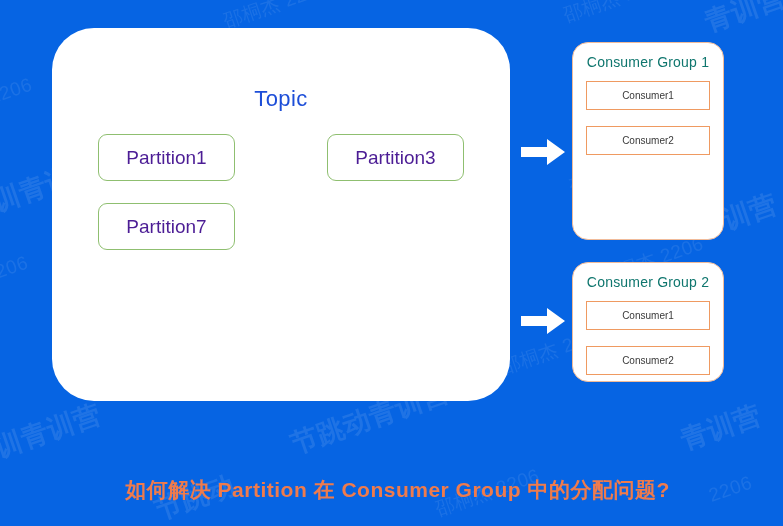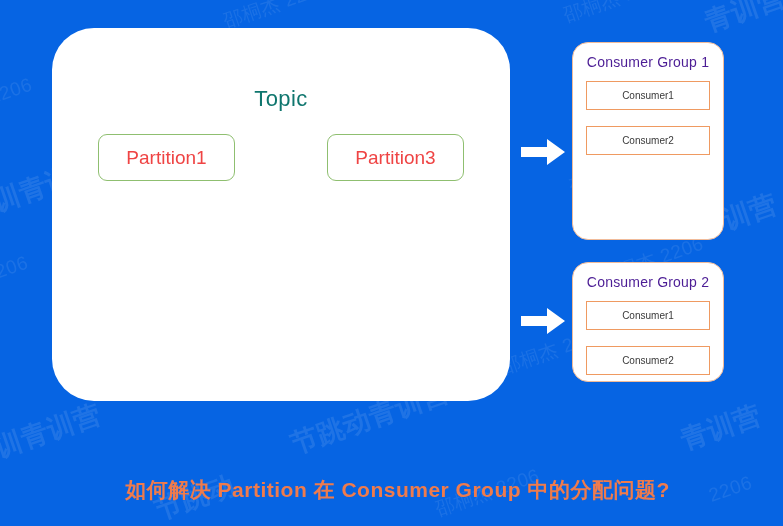--- a/index.html
+++ b/index.html
@@ -50,21 +50,21 @@
     border-radius: 42px;
     box-sizing: border-box;
   }
   .topic-title {
     position: absolute;
     top: 58px;
     left: 0;
     width: 100%;
     text-align: center;
     font-size: 22px;
-    color: #0f766e;
+    color: #1d4ed8;
     letter-spacing: 0.4px;
   }
   .partition-grid {
     position: absolute;
     left: 0;
     top: 106px;
     width: 100%;
     display: grid;
     grid-template-columns: 1fr 1fr;
     row-gap: 22px;
@@ -74,21 +74,21 @@
   .partition {
     width: 137px;
     height: 47px;
     border: 1.3px solid #8fbf70;
     border-radius: 9px;
     background: #ffffff;
     display: flex;
     align-items: center;
     justify-content: center;
     font-size: 19px;
-    color: #ef4444;
+    color: #4c1d95;
     box-sizing: border-box;
   }
 
   
   .arrow {
     position: absolute;
     width: 44px;
     height: 26px;
   }
   .arrow svg { display: block; width: 100%; height: 100%; }
@@ -105,21 +105,21 @@
   }
   #cg-1 { left: 572px; top: 42px; width: 152px; height: 198px; }
   #cg-2 { left: 572px; top: 262px; width: 152px; height: 120px; }
   .cg-title {
     position: absolute;
     top: 11px;
     left: 0;
     width: 100%;
     text-align: center;
     font-size: 14px;
-    color: #4c1d95;
+    color: #0f766e;
     letter-spacing: 0.2px;
   }
   .consumer-list {
     position: absolute;
     top: 38px;
     left: 13px;
     right: 13px;
     display: flex;
     flex-direction: column;
     gap: 16px;
@@ -177,20 +177,21 @@
       <div class="wm big" style="left: 150px; top: 494px;">节跳动</div>
       <div class="wm" style="left: 432px; top: 498px;">邵桐杰 2206</div>
       <div class="wm" style="left: 706px; top: 486px;">2206</div>
     </div>
 
   <div class="topic-card">
     <div class="topic-title">Topic</div>
     <div class="partition-grid" id="partition-grid">
         <div class="partition">Partition1</div>
         <div class="partition">Partition3</div>
+        <div class="partition">Partition7</div>
       </div>
   </div>
 
   <div class="arrow" id="arrow-1">
     <svg viewBox="0 0 44 26" xmlns="http://www.w3.org/2000/svg">
       <polygon points="0,8 26,8 26,0 44,13 26,26 26,18 0,18" fill="#ffffff"></polygon>
     </svg>
   </div>
   <div class="arrow" id="arrow-2">
     <svg viewBox="0 0 44 26" xmlns="http://www.w3.org/2000/svg">

